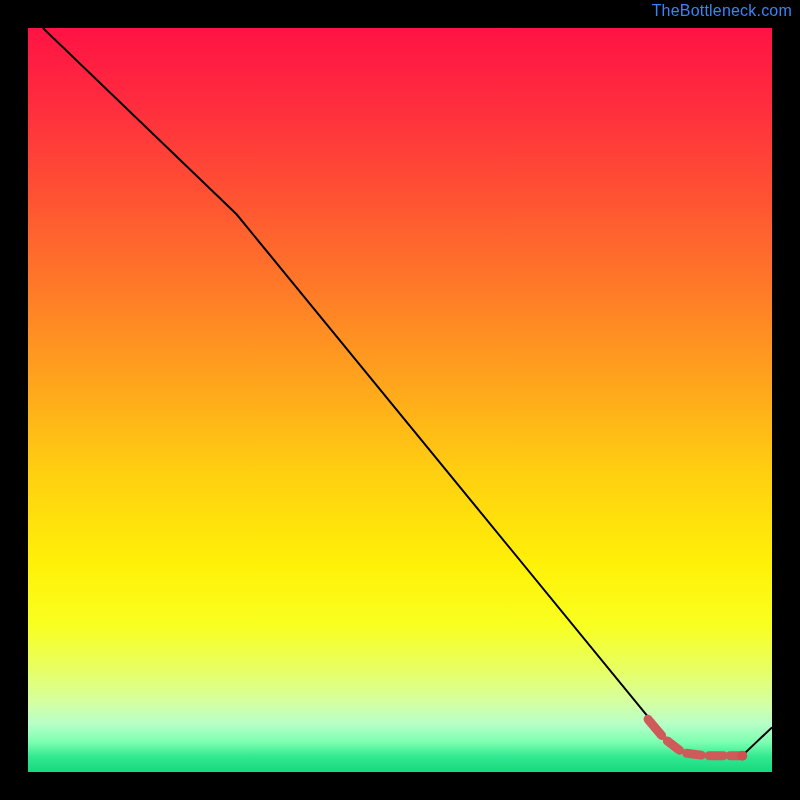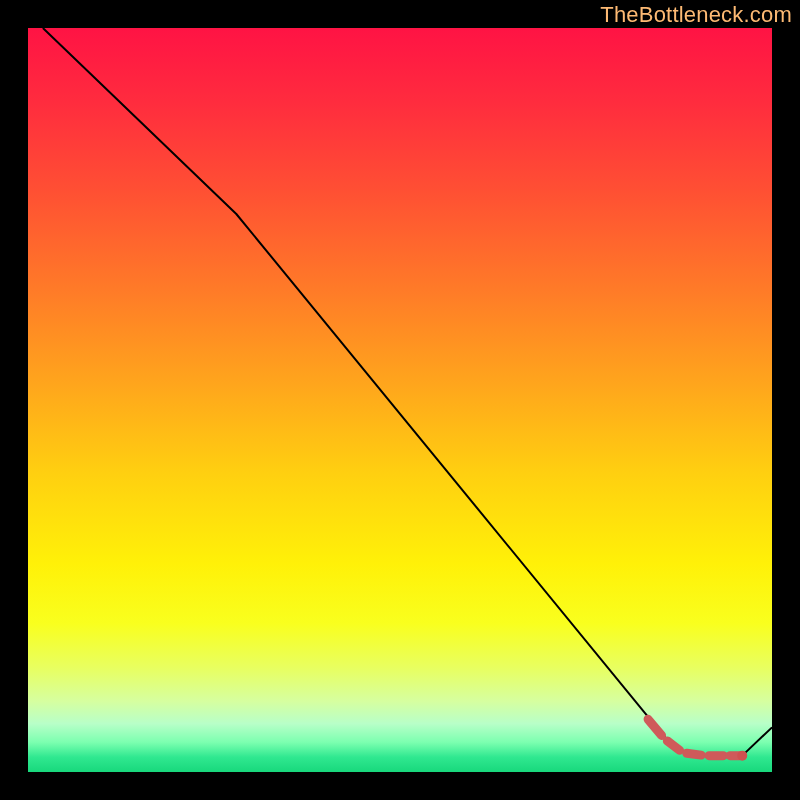--- a/index.html
+++ b/index.html
@@ -22,22 +22,22 @@
     left: 28px;
     top: 28px;
     width: 744px;
     height: 744px;
     overflow: hidden;
   }
   .watermark {
     position: absolute;
     top: 2px;
     right: 8px;
-    color: #fdba74;
-    font-size: 22px;
+    color: #3b82f6;
+    font-size: 16px;
     font-weight: 400;
     letter-spacing: 0.2px;
     user-select: none;
   }
 </style>
 </head>
 <body>
 
 <div class="stage">
   <div class="plot">

